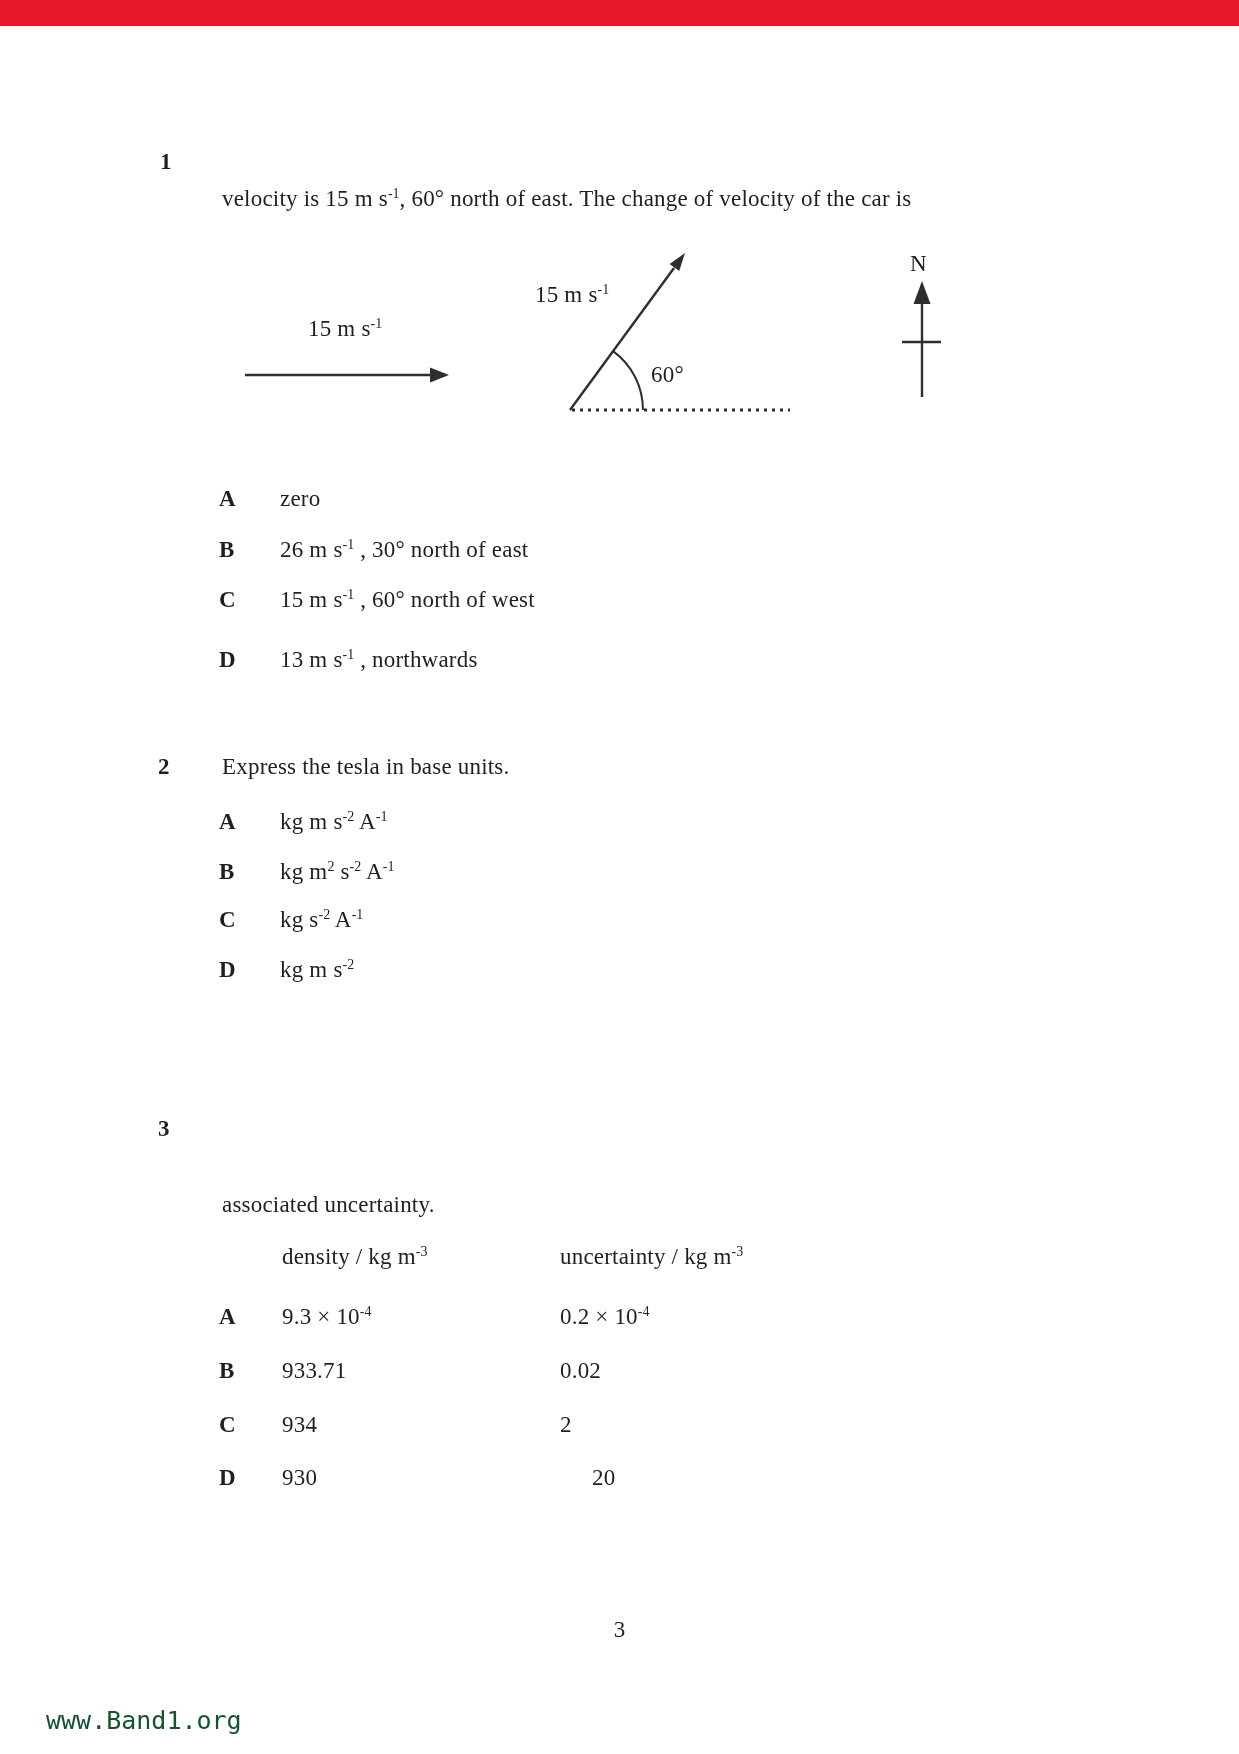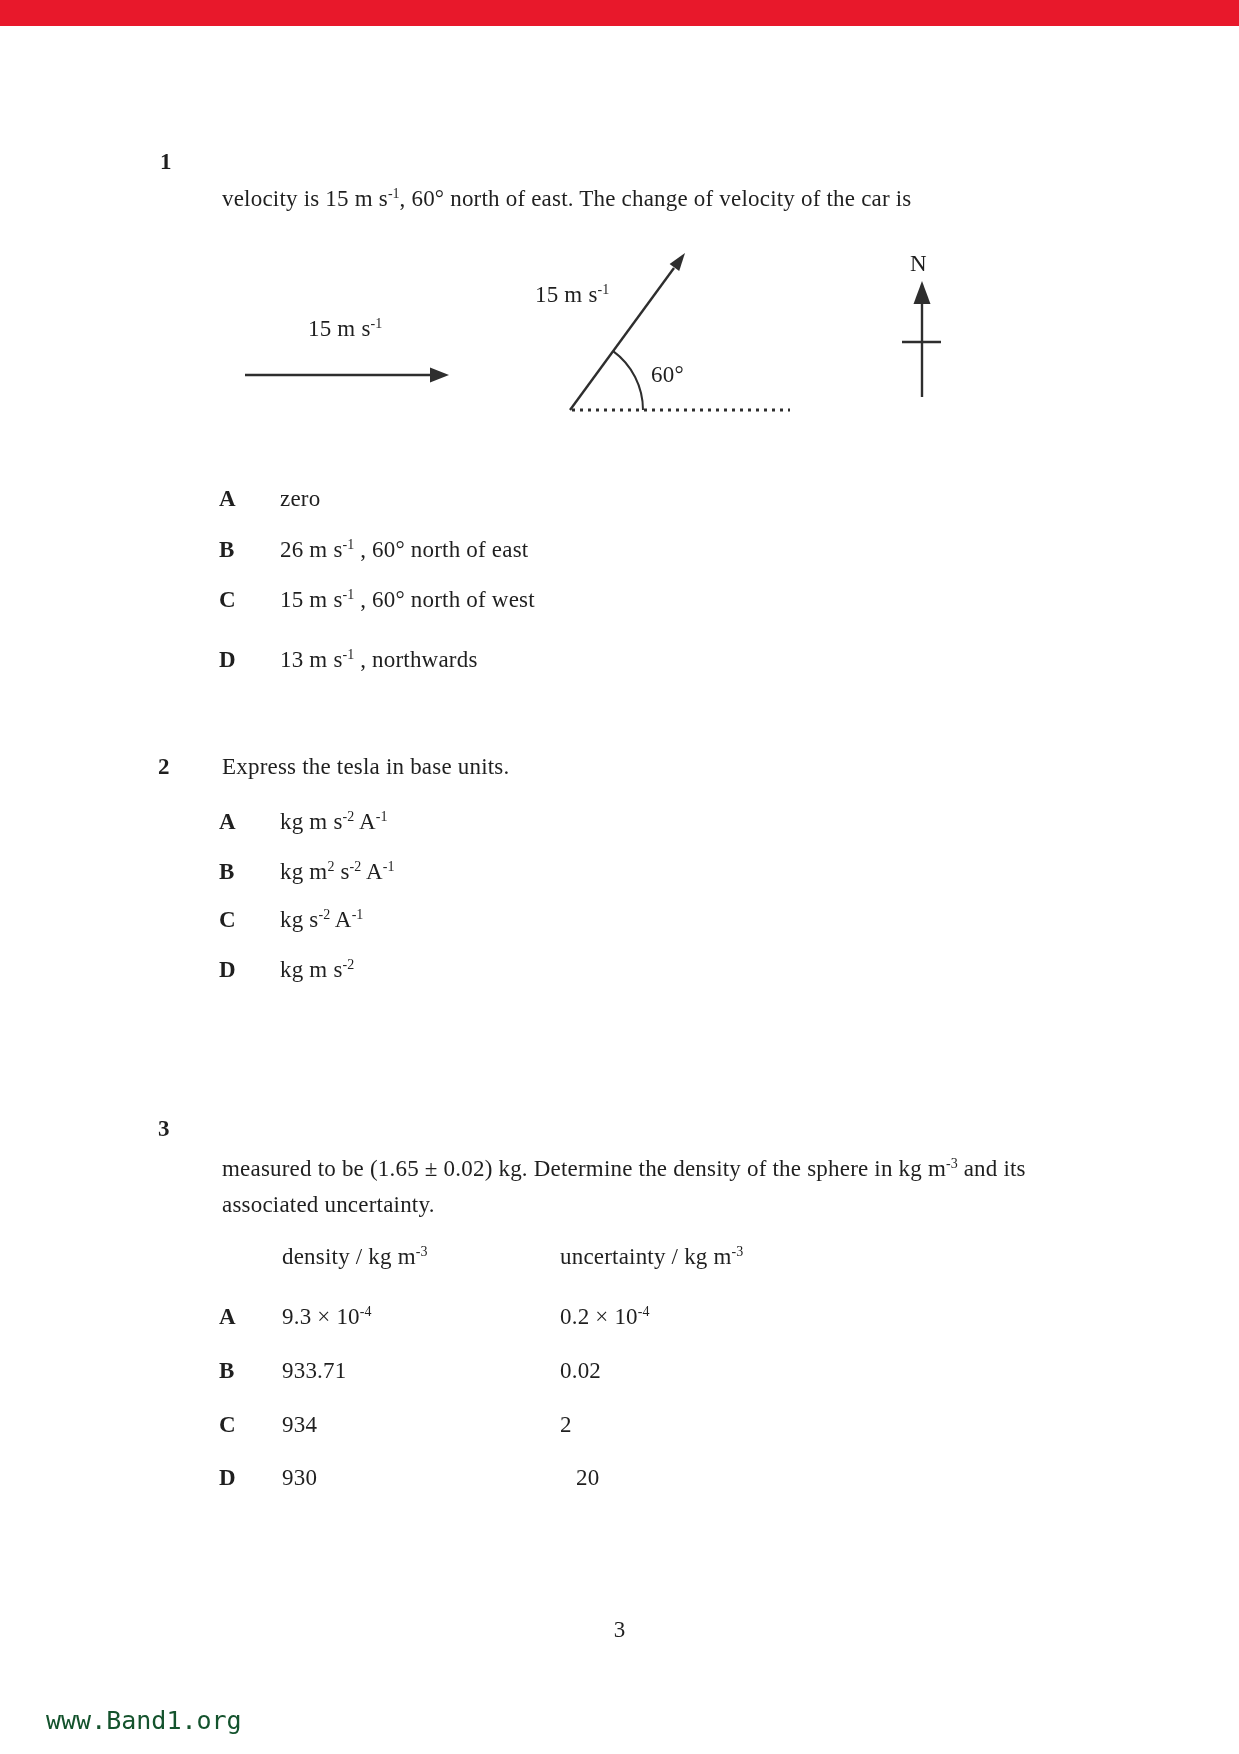--- a/index.html
+++ b/index.html
@@ -50,57 +50,56 @@
   <div class="abs txt" style="left:222px;top:186px"><span class="seg-t">velocity is 15 m s</span><span class="seg-sup">-1</span><span class="seg-t">, 60° north of east. The change of velocity of the car is</span></div>
 
   <div class="abs txt" style="left:308px;top:316px"><span class="seg-t">15 m s</span><span class="seg-sup">-1</span></div>
   <div class="abs txt" style="left:535px;top:282px"><span class="seg-t">15 m s</span><span class="seg-sup">-1</span></div>
   <div class="abs txt" style="left:651px;top:362px">60°</div>
   <div class="abs txt" style="left:910px;top:251px">N</div>
 
   <div class="abs txt bold" style="left:219px;top:486px">A</div>
   <div class="abs txt" style="left:280px;top:486px"><span class="seg-t">zero</span></div>
   <div class="abs txt bold" style="left:219px;top:537px">B</div>
-  <div class="abs txt" style="left:280px;top:537px"><span class="seg-t">26 m s</span><span class="seg-sup">-1</span><span class="seg-t"> , 60° north of east</span></div>
+  <div class="abs txt" style="left:280px;top:537px"><span class="seg-t">26 m s</span><span class="seg-sup">-1</span><span class="seg-t"> , 30° north of east</span></div>
   <div class="abs txt bold" style="left:219px;top:587px">C</div>
   <div class="abs txt" style="left:280px;top:587px"><span class="seg-t">15 m s</span><span class="seg-sup">-1</span><span class="seg-t"> , 60° north of west</span></div>
   <div class="abs txt bold" style="left:219px;top:647px">D</div>
   <div class="abs txt" style="left:280px;top:647px"><span class="seg-t">13 m s</span><span class="seg-sup">-1</span><span class="seg-t"> , northwards</span></div>
 
   <div class="abs txt bold" style="left:158px;top:754px">2</div>
   <div class="abs txt" style="left:222px;top:754px"><span class="seg-t">Express the </span><span class="seg-i">tesla</span><span class="seg-t"> in base units.</span></div>
 
   <div class="abs txt bold" style="left:219px;top:809px">A</div>
   <div class="abs txt" style="left:280px;top:809px"><span class="seg-t">kg m s</span><span class="seg-sup">-2</span><span class="seg-t"> A</span><span class="seg-sup">-1</span></div>
   <div class="abs txt bold" style="left:219px;top:859px">B</div>
   <div class="abs txt" style="left:280px;top:859px"><span class="seg-t">kg m</span><span class="seg-sup">2</span><span class="seg-t"> s</span><span class="seg-sup">-2</span><span class="seg-t"> A</span><span class="seg-sup">-1</span></div>
   <div class="abs txt bold" style="left:219px;top:907px">C</div>
   <div class="abs txt" style="left:280px;top:907px"><span class="seg-t">kg s</span><span class="seg-sup">-2</span><span class="seg-t"> A</span><span class="seg-sup">-1</span></div>
   <div class="abs txt bold" style="left:219px;top:957px">D</div>
   <div class="abs txt" style="left:280px;top:957px"><span class="seg-t">kg m s</span><span class="seg-sup">-2</span></div>
 
   <div class="abs txt bold" style="left:158px;top:1116px">3</div>
-  <div class="abs txt" style="left:222px;top:1156px"><span class="seg-t">measured to be (1.65 ± 0.02) kg. Determine the density of the sphere in kg m</span><span class="seg-sup">-3</span><span class="seg-t"> and its</span></div>
   <div class="abs txt" style="left:222px;top:1192px"><span class="seg-t">associated uncertainty.</span></div>
 
   <div class="abs txt underline" style="left:282px;top:1244px"><span class="seg-t">density / kg m</span><span class="seg-sup">-3</span></div>
   <div class="abs txt underline" style="left:560px;top:1244px"><span class="seg-t">uncertainty / kg m</span><span class="seg-sup">-3</span></div>
 
   <div class="abs txt bold" style="left:219px;top:1304px">A</div>
   <div class="abs txt" style="left:282px;top:1304px"><span class="seg-t">9.3 × 10</span><span class="seg-sup">-4</span></div>
   <div class="abs txt" style="left:560px;top:1304px"><span class="seg-t">0.2 × 10</span><span class="seg-sup">-4</span></div>
 
   <div class="abs txt bold" style="left:219px;top:1358px">B</div>
   <div class="abs txt" style="left:282px;top:1358px"><span class="seg-t">933.71</span></div>
   <div class="abs txt" style="left:560px;top:1358px"><span class="seg-t">0.02</span></div>
 
   <div class="abs txt bold" style="left:219px;top:1412px">C</div>
   <div class="abs txt" style="left:282px;top:1412px"><span class="seg-t">934</span></div>
   <div class="abs txt" style="left:560px;top:1412px"><span class="seg-t">2</span></div>
 
   <div class="abs txt bold" style="left:219px;top:1465px">D</div>
   <div class="abs txt" style="left:282px;top:1465px"><span class="seg-t">930</span></div>
-  <div class="abs txt" style="left:576px;top:1465px"><span class="seg-t">20</span></div>
+  <div class="abs txt" style="left:592px;top:1465px"><span class="seg-t">20</span></div>
 
   <div class="abs txt center" style="top:1617px">3</div>
   <div class="abs mono" style="left:46px;top:1706px">www.Band1.org</div>
 
 </div>
 
 </body></html>

